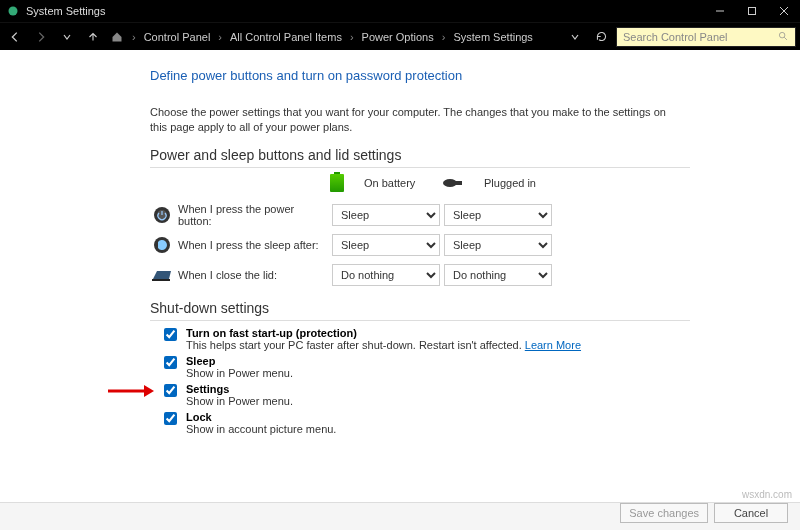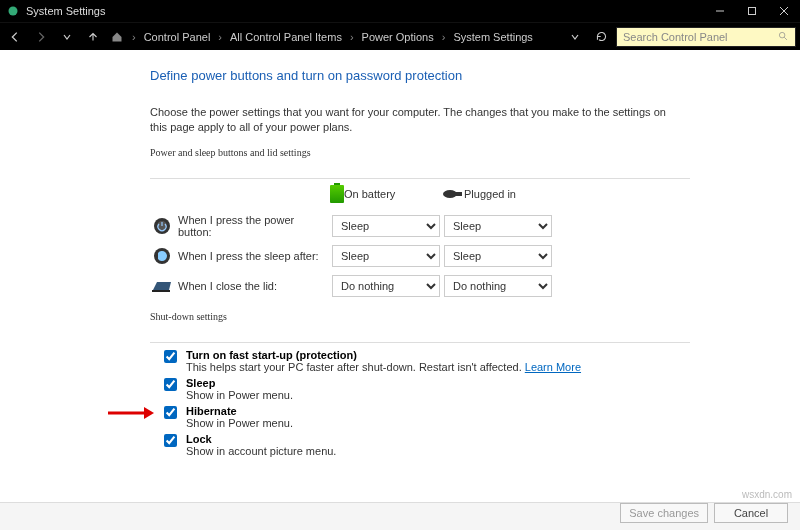--- a/index.html
+++ b/index.html
@@ -84,36 +84,35 @@
   }
   .subtext {
     color: #333;
     font-size: 11px;
     line-height: 1.35;
     margin-bottom: 12px;
     padding-right: 20px;
   }
   .section-label {
     color: #333;
-    font-size: 10px;
+    font-size: 14px;
     border-bottom: 1px solid #ddd;
-    padding-bottom: 20px;
+    padding-bottom: 4px;
     margin-bottom: 6px;
     margin-top: 6px;
-    font-family: Liberation Serif, serif;
   }
   .col-headers {
     display:flex;
     margin-left: 180px;
     margin-bottom: 8px;
     gap: 4px;
   }
   .col-head {
     width: 108px;
-    display:flex; align-items:center; gap:0;
+    display:flex; align-items:center; gap:20px;
     color:#333;
   }
   .battery-icon {
     width:14px; height:18px;
     background: linear-gradient(#5c0,#290);
     border-radius:1px;
     position:relative;
   }
   .battery-icon::before {
     content:""; position:absolute; top:-2px; left:4px; width:6px; height:2px;
@@ -360,21 +359,21 @@
       </div>
     </div>
 
     <div class="sd-item">
       <svg class="arrow" viewBox="0 0 46 12">
         <line x1="0" y1="6" x2="36" y2="6" stroke="#d00" stroke-width="3"></line>
         <polygon points="36,0 46,6 36,12" fill="#d00"></polygon>
       </svg>
       <input type="checkbox" class="chk" checked="" style="">
       <div class="sd-text">
-        <span class="sd-title">Hibernate</span>
+        <span class="sd-title">Settings</span>
         <span class="sd-desc">Show in Power menu.</span>
       </div>
     </div>
 
     <div class="sd-item">
       <input type="checkbox" class="chk" checked="" style="">
       <div class="sd-text">
         <span class="sd-title">Lock</span>
         <span class="sd-desc">Show in account picture menu.</span>
       </div>

